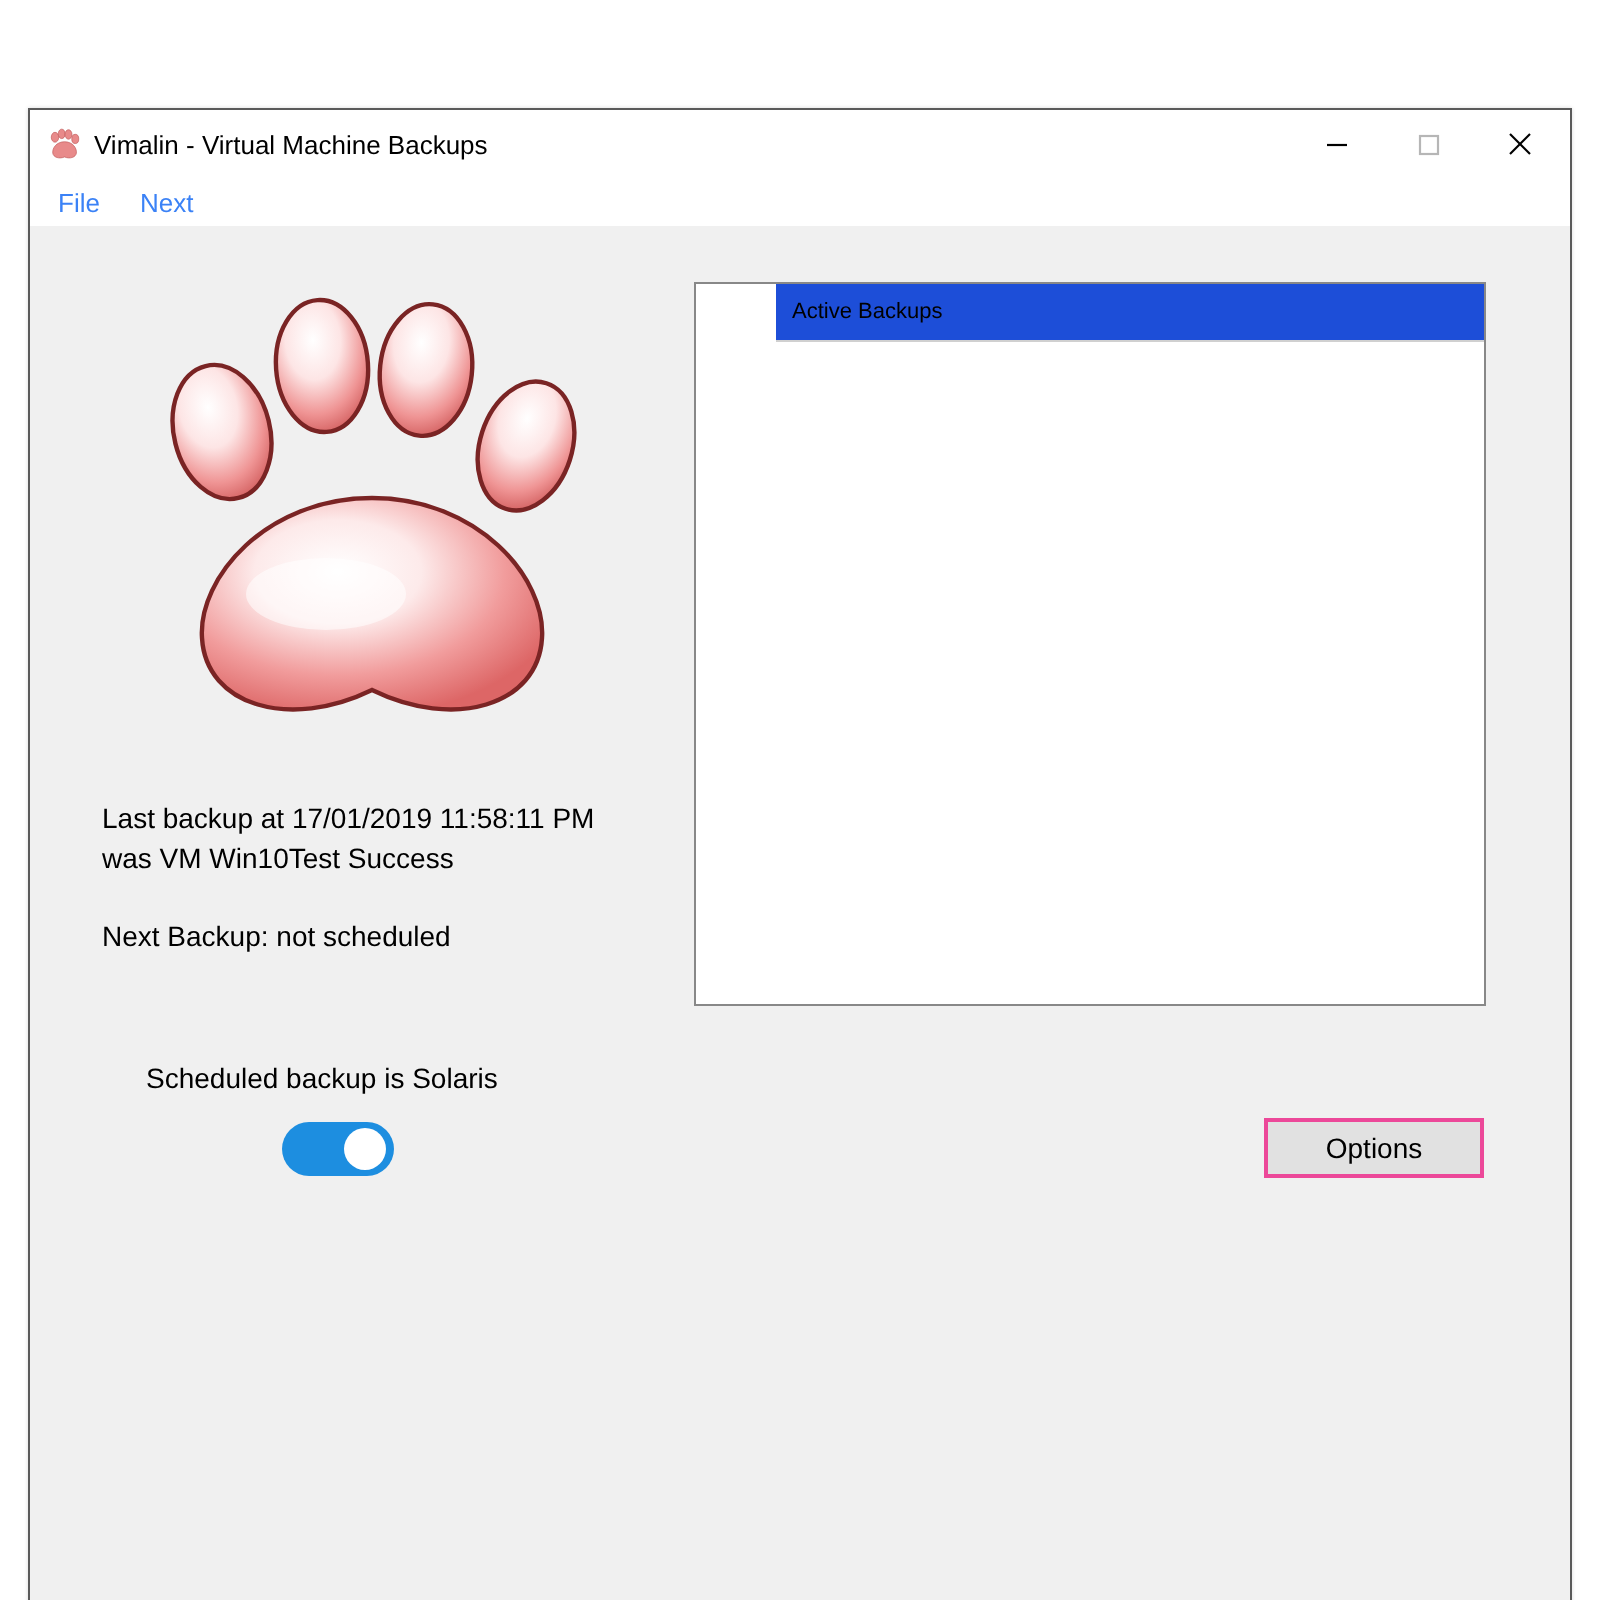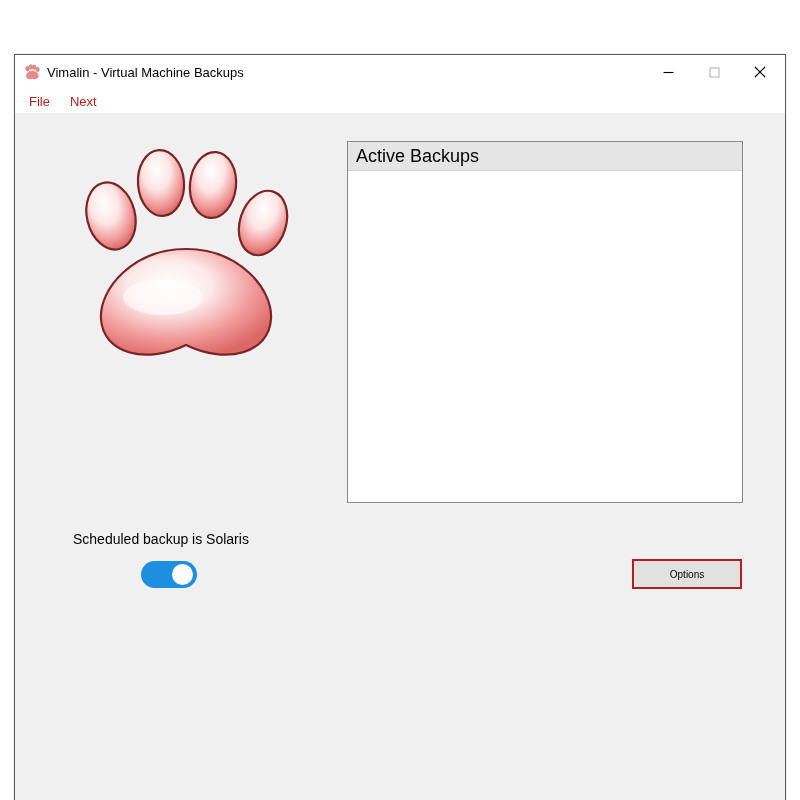--- a/index.html
+++ b/index.html
@@ -49,21 +49,21 @@
   .menubar {
     height: 24px;
     display: flex;
     align-items: center;
     padding: 0 4px;
     background: #ffffff;
   }
   .menuitem {
     padding: 2px 10px;
     font-size: 13px;
-    color: #b91c1c;
+    color: #3b82f6;
   }
   .client {
     position: relative;
     height: calc(100% - 58px);
     background: #f0f0f0;
   }
   .paw-logo {
     position: absolute;
     left: 56px; top: 28px;
     width: 230px; height: 230px;
@@ -99,41 +99,42 @@
   }
   .list-panel {
     position: absolute;
     left: 332px; top: 28px;
     width: 396px; height: 362px;
     background: #ffffff;
     border: 1px solid #888888;
   }
   .list-header {
     height: 29px;
-    background: #e5e5e5;
+    background: #1d4ed8;
     border-bottom: 1px solid #d0d0d0;
     padding: 0 8px;
     display: flex; align-items: center;
-    font-size: 18px;
+    font-size: 11px;
+    margin-left: 40px;
   }
   .list-item {
     height: 29px;
     padding: 0 8px;
     display: flex; align-items: center;
     font-size: 13.5px;
     border-bottom: 1px solid transparent;
   }
   .list-item.shaded { background: #f6f6f6; border-bottom: 1px solid #e8e8e8; }
   .options-btn {
     position: absolute;
     left: 617px; top: 446px;
     width: 110px; height: 30px;
     background: #e1e1e1;
-    border: 2px solid #b91c1c;
-    font-size: 10px;
+    border: 2px solid #ec4899;
+    font-size: 14px;
     display: flex; align-items: center; justify-content: center;
     cursor: pointer;
   }
 </style>
 </head>
 <body>
 
 <div class="window">
 
   <div class="titlebar">
@@ -200,20 +201,26 @@
           <path d="M115 108
                    C 62 108 28 148 30 178
                    C 32 212 74 224 115 204
                    C 156 224 198 212 200 178
                    C 202 148 168 108 115 108 Z" fill="url(#pad)"></path>
         </g>
         <ellipse cx="92" cy="156" rx="40" ry="18" fill="#ffffff" opacity="0.55"></ellipse>
       </svg>
     </div>
 
+    <div class="status-block">
+      <div>Last backup at 17/01/2019 11:58:11 PM</div>
+      <div>was VM Win10Test Success</div>
+      <div class="gap"></div>
+      <div>Next Backup: not scheduled</div>
+    </div>
 
     <div class="sched-label">Scheduled backup is Solaris</div>
 
     <div class="toggle">
       <div class="knob"></div>
     </div>
 
     <div class="list-panel">
       <div class="list-header">Active Backups</div>
     </div>

